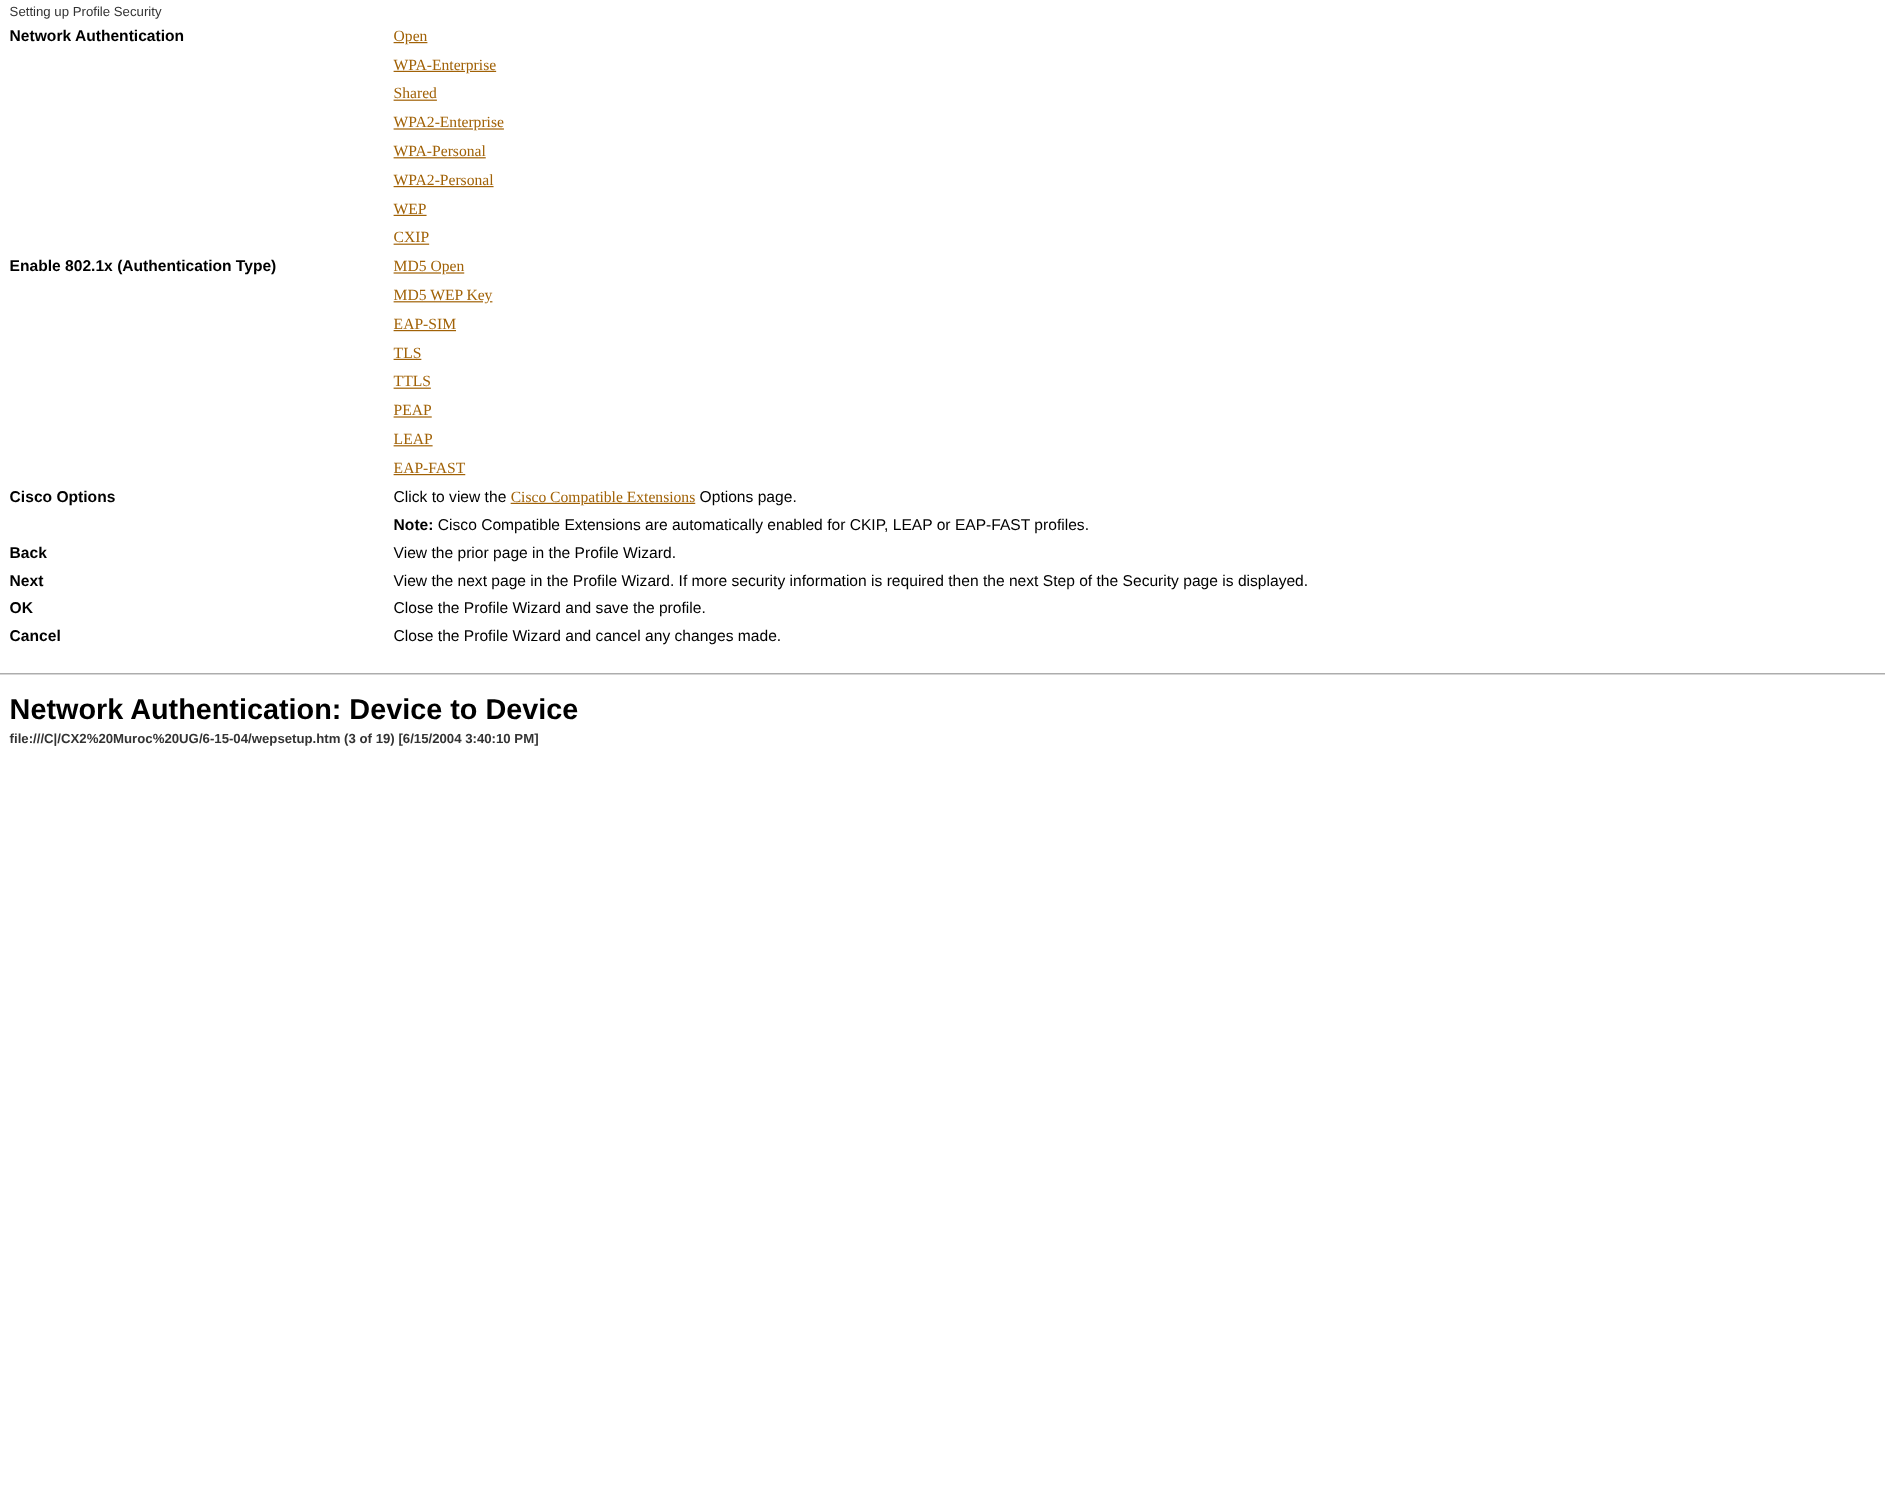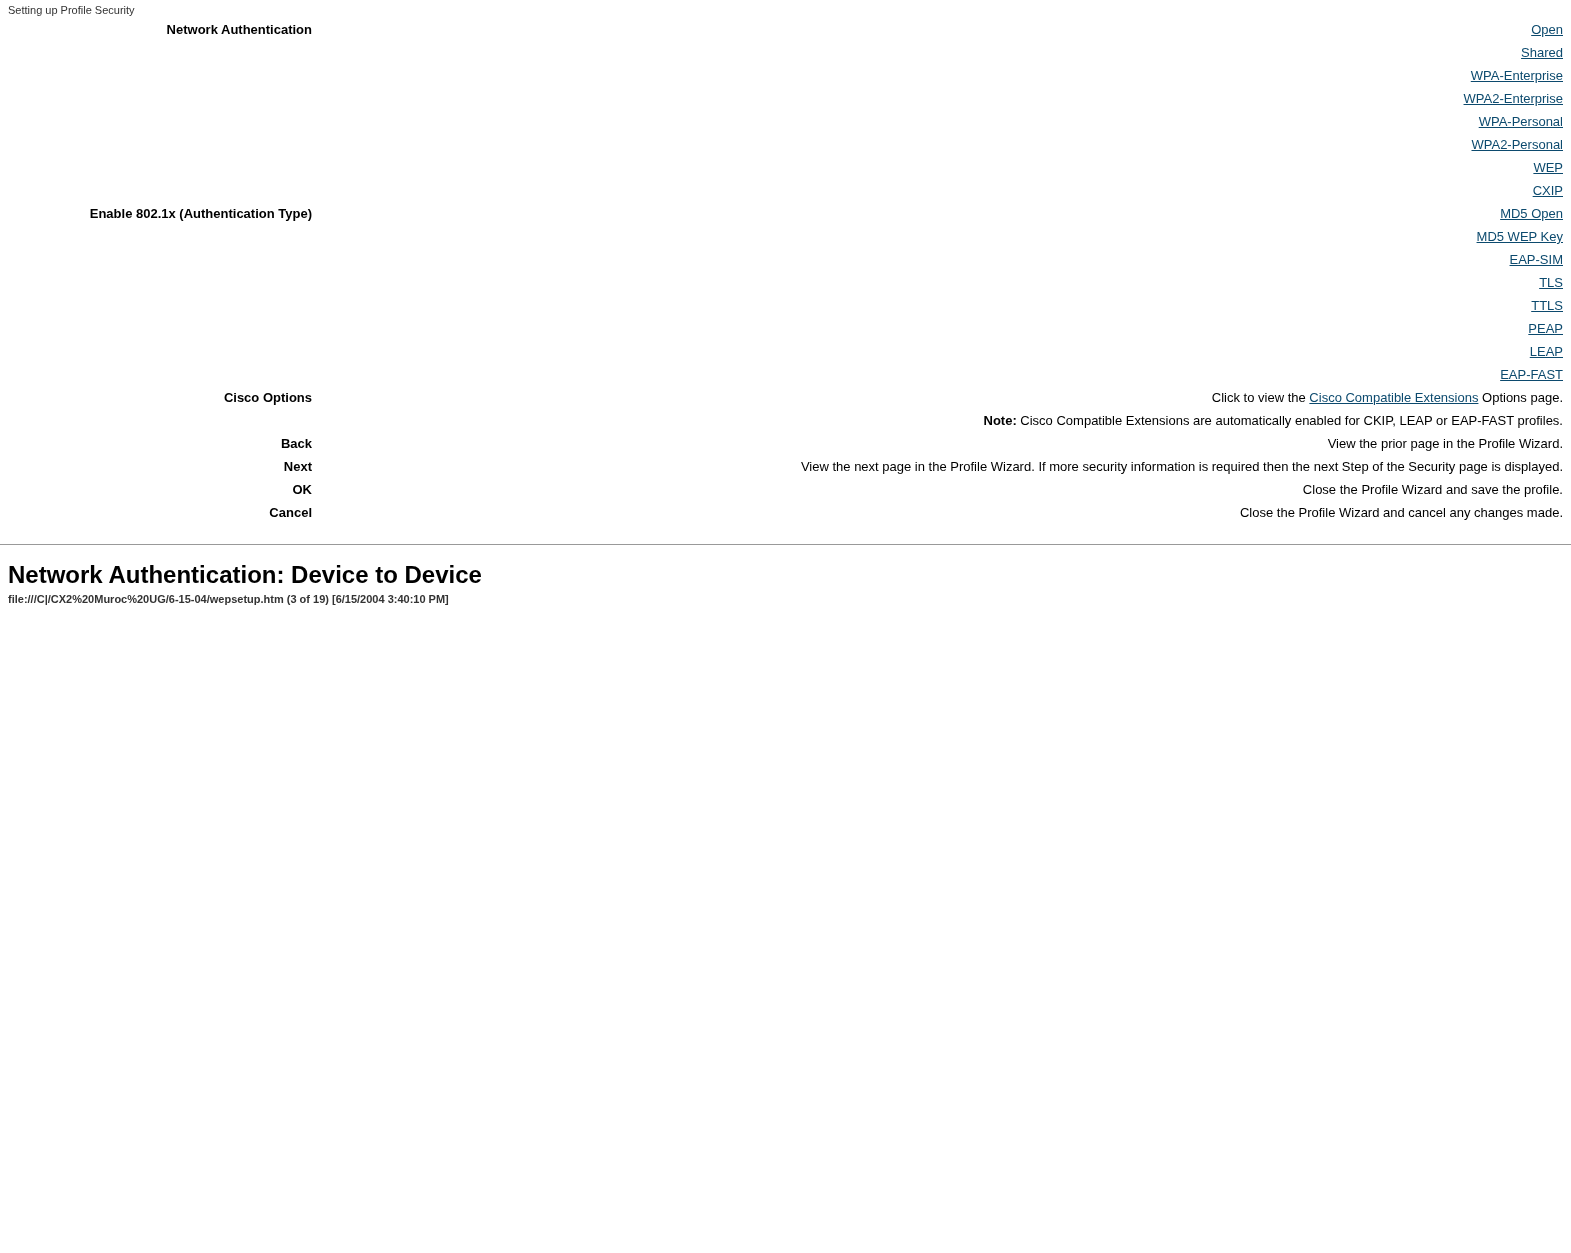--- a/index.html
+++ b/index.html
@@ -16,33 +16,33 @@
       padding: 4px 8px 2px 8px;
     }
     .main-table {
       width: 100%;
       border-collapse: collapse;
       padding: 0 8px;
     }
     .main-table td {
       padding: 4px 8px;
       vertical-align: top;
-      text-align: right;
     }
     .label-col {
       width: 320px;
       font-weight: bold;
       font-size: 13px;
     }
     .value-col {
       font-size: 13px;
     }
     a {
-      color: #0c4a6e;
+      color: #a16207;
       text-decoration: underline;
+      font-family: Liberation Serif, serif;
     }
     .note-bold {
       font-weight: bold;
     }
     .section-divider {
       border: none;
       border-top: 1px solid #999;
       margin: 20px 0 8px 0;
     }
     .bottom-title {
@@ -72,25 +72,25 @@
 <div class="page-title">Setting up Profile Security</div>
 
 <table class="main-table">
   <tbody id="table-body">
   <tr>
         <td class="label-col">Network Authentication</td>
         <td class="value-col"><a href="#">Open</a></td>
       </tr>
       <tr>
         <td class="label-col"></td>
-        <td class="value-col"><a href="#">Shared</a></td>
+        <td class="value-col"><a href="#">WPA-Enterprise</a></td>
       </tr>
       <tr>
         <td class="label-col"></td>
-        <td class="value-col"><a href="#">WPA-Enterprise</a></td>
+        <td class="value-col"><a href="#">Shared</a></td>
       </tr>
       <tr>
         <td class="label-col"></td>
         <td class="value-col"><a href="#">WPA2-Enterprise</a></td>
       </tr>
       <tr>
         <td class="label-col"></td>
         <td class="value-col"><a href="#">WPA-Personal</a></td>
       </tr>
       <tr>

